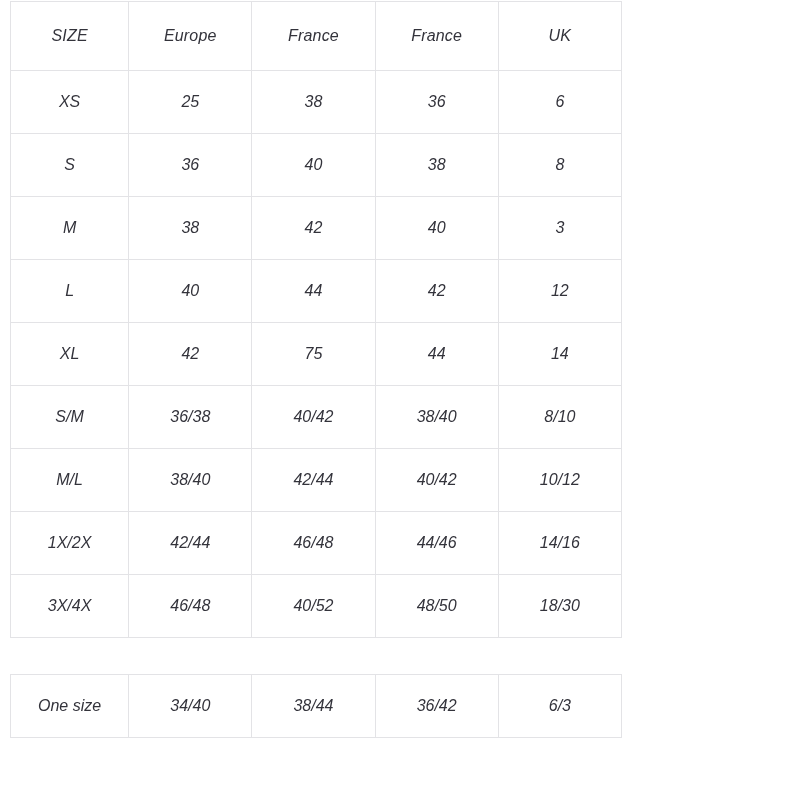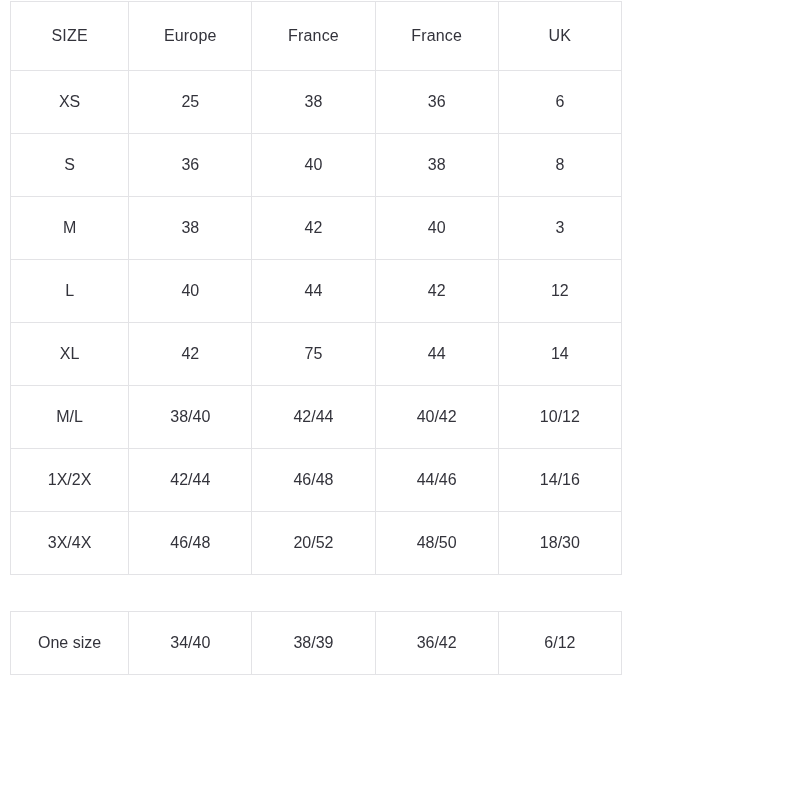--- a/index.html
+++ b/index.html
@@ -12,20 +12,21 @@
     height: 800px;
     font-family: "Liberation Sans", sans-serif;
     color: #2b2b33;
     overflow: hidden;
   }
   .page {
     position: relative;
     width: 632px;
     height: 800px;
     box-sizing: border-box;
+    font-style: italic;
   }
   table.size-table {
     border-collapse: collapse;
     table-layout: fixed;
     width: 612px;
     margin: 0 auto;
     background: #ffffff;
   }
   table.size-table td,
   table.size-table th {
@@ -123,62 +124,69 @@
         </tr>
 
         <tr>
           <td class="rowlabel">XL</td>
           <td class="datacell">42</td>
           <td class="datacell">75</td>
           <td class="datacell">44</td>
           <td class="datacell">14</td>
         </tr>
 
+        <tr>
+          <td class="rowlabel">S/M</td>
+          <td class="datacell">36/38</td>
+          <td class="datacell">40/42</td>
+          <td class="datacell">38/40</td>
+          <td class="datacell">8/10</td>
+        </tr>
 
         <tr>
           <td class="rowlabel">M/L</td>
           <td class="datacell">38/40</td>
           <td class="datacell">42/44</td>
           <td class="datacell">40/42</td>
           <td class="datacell">10/12</td>
         </tr>
 
         <tr>
           <td class="rowlabel">1X/2X</td>
           <td class="datacell">42/44</td>
           <td class="datacell">46/48</td>
           <td class="datacell">44/46</td>
           <td class="datacell">14/16</td>
         </tr>
 
         <tr>
           <td class="rowlabel">3X/4X</td>
           <td class="datacell">46/48</td>
-          <td class="datacell">20/52</td>
+          <td class="datacell">40/52</td>
           <td class="datacell">48/50</td>
           <td class="datacell">18/30</td>
         </tr>
       </tbody>
     </table>
 
     <div class="spacer"></div>
 
     <table class="size-table alt-table">
       <colgroup>
         <col class="c-size">
         <col class="c-data">
         <col class="c-data">
         <col class="c-data">
         <col class="c-data">
       </colgroup>
       <tbody>
         <tr>
           <td class="rowlabel">One size</td>
           <td class="datacell">34/40</td>
-          <td class="datacell">38/39</td>
+          <td class="datacell">38/44</td>
           <td class="datacell">36/42</td>
-          <td class="datacell">6/12</td>
+          <td class="datacell">6/3</td>
         </tr>
       </tbody>
     </table>
 
   </div>
 </div>
 
 </body></html>

